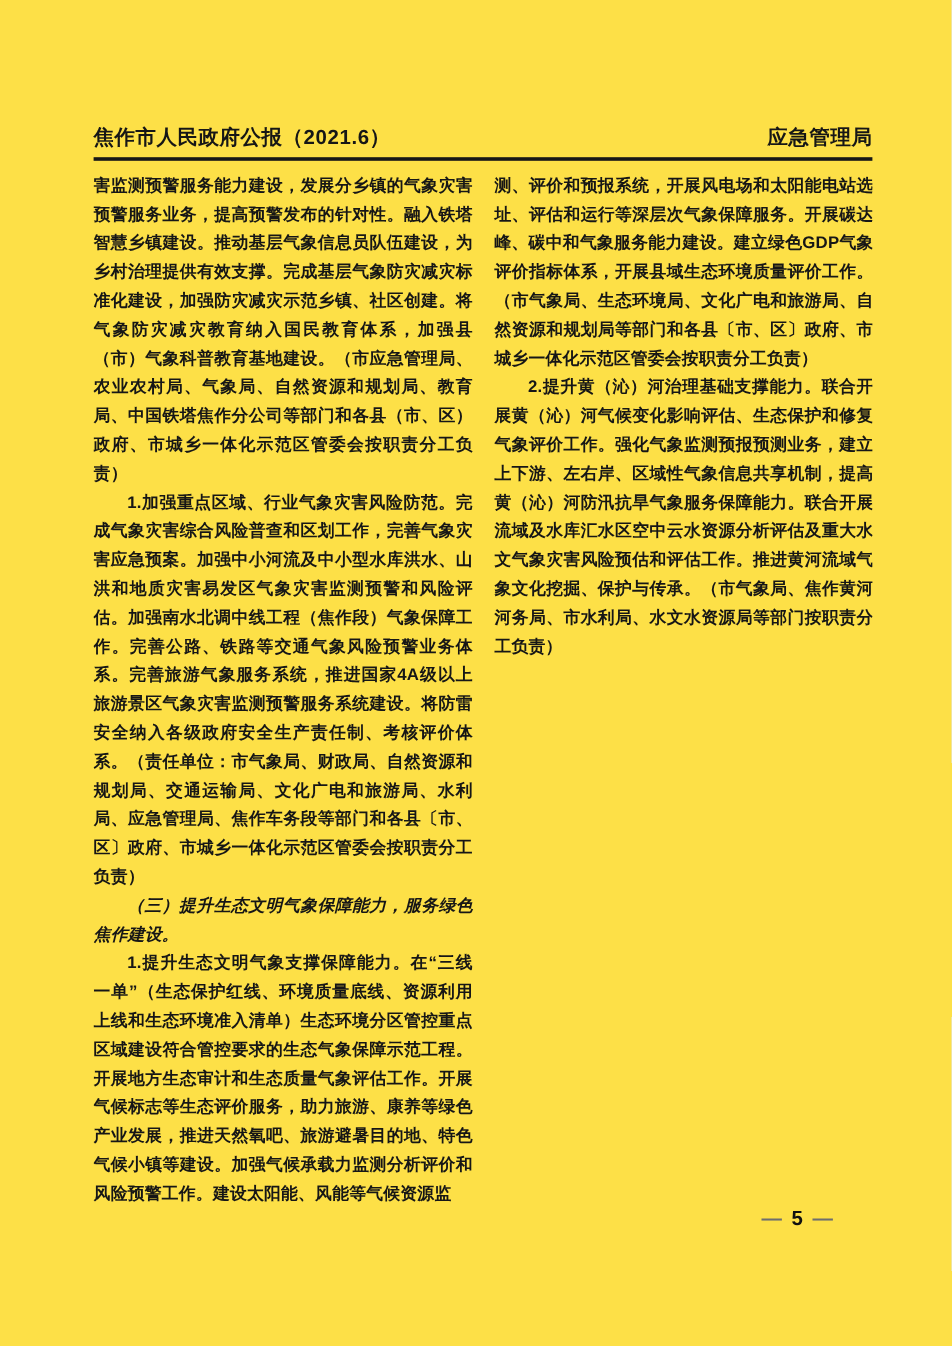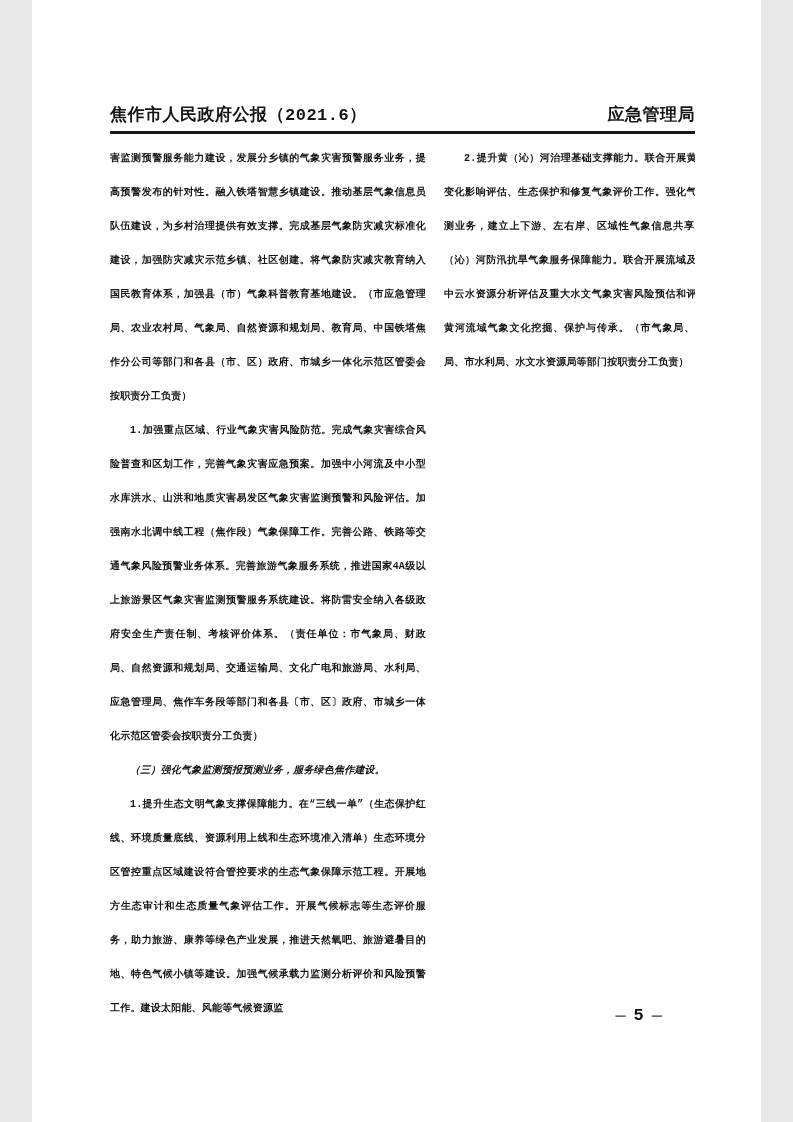--- a/index.html
+++ b/index.html
@@ -2,25 +2,25 @@
 <html><head>
 <meta charset="utf-8">
 <style>
   html, body {
     margin: 0;
     padding: 0;
     background: #e8e8e8;
   }
   .page {
     position: relative;
-    width: 729px;
+    width: 793px;
     height: 1122px;
     margin: 0 auto;
-    background: #ffffff;
-    font-family: Liberation Mono, monospace;
+    background: #fde047;
+    font-family: Liberation Sans, sans-serif;
     color: #161616;
     overflow: hidden;
   }
   .header {
     position: absolute;
     left: 78px;
     right: 66px;
     top: 103px;
     display: flex;
     justify-content: space-between;
@@ -46,22 +46,22 @@
     display: flex;
     gap: 18px;
     overflow: hidden;
   }
   .column {
     width: 316px;
     flex: 0 0 316px;
   }
   .para {
     margin: 0;
-    font-size: 10px;
-    line-height: 34px;
+    font-size: 14px;
+    line-height: 24px;
     font-weight: bold;
     text-align: justify;
     text-justify: inter-ideograph;
     word-break: break-all;
     text-indent: 2em;
     letter-spacing: 0.2px;
   }
   .para.cont {
     text-indent: 0;
   }
@@ -95,25 +95,26 @@
     <span>应急管理局</span>
   </div>
 
   <div class="header-rule"></div>
 
   <div class="content">
 
     <div class="column">
       <p class="para cont">害监测预警服务能力建设，发展分乡镇的气象灾害预警服务业务，提高预警发布的针对性。融入铁塔智慧乡镇建设。推动基层气象信息员队伍建设，为乡村治理提供有效支撑。完成基层气象防灾减灾标准化建设，加强防灾减灾示范乡镇、社区创建。将气象防灾减灾教育纳入国民教育体系，加强县（市）气象科普教育基地建设。（市应急管理局、农业农村局、气象局、自然资源和规划局、教育局、中国铁塔焦作分公司等部门和各县（市、区）政府、市城乡一体化示范区管委会按职责分工负责）</p>
       <p class="para">1.加强重点区域、行业气象灾害风险防范。完成气象灾害综合风险普查和区划工作，完善气象灾害应急预案。加强中小河流及中小型水库洪水、山洪和地质灾害易发区气象灾害监测预警和风险评估。加强南水北调中线工程（焦作段）气象保障工作。完善公路、铁路等交通气象风险预警业务体系。完善旅游气象服务系统，推进国家4A级以上旅游景区气象灾害监测预警服务系统建设。将防雷安全纳入各级政府安全生产责任制、考核评价体系。（责任单位：市气象局、财政局、自然资源和规划局、交通运输局、文化广电和旅游局、水利局、应急管理局、焦作车务段等部门和各县〔市、区〕政府、市城乡一体化示范区管委会按职责分工负责）</p>
-      <p class="para heading">（三）强化气象监测预报预测业务，服务绿色焦作建设。</p>
+      <p class="para heading">（三）提升生态文明气象保障能力，服务绿色焦作建设。</p>
       <p class="para">1.提升生态文明气象支撑保障能力。在“三线一单”（生态保护红线、环境质量底线、资源利用上线和生态环境准入清单）生态环境分区管控重点区域建设符合管控要求的生态气象保障示范工程。开展地方生态审计和生态质量气象评估工作。开展气候标志等生态评价服务，助力旅游、康养等绿色产业发展，推进天然氧吧、旅游避暑目的地、特色气候小镇等建设。加强气候承载力监测分析评价和风险预警工作。建设太阳能、风能等气候资源监</p>
     </div>
 
     <div class="column">
+      <p class="para cont">测、评价和预报系统，开展风电场和太阳能电站选址、评估和运行等深层次气象保障服务。开展碳达峰、碳中和气象服务能力建设。建立绿色GDP气象评价指标体系，开展县域生态环境质量评价工作。（市气象局、生态环境局、文化广电和旅游局、自然资源和规划局等部门和各县〔市、区〕政府、市城乡一体化示范区管委会按职责分工负责）</p>
       <p class="para">2.提升黄（沁）河治理基础支撑能力。联合开展黄（沁）河气候变化影响评估、生态保护和修复气象评价工作。强化气象监测预报预测业务，建立上下游、左右岸、区域性气象信息共享机制，提高黄（沁）河防汛抗旱气象服务保障能力。联合开展流域及水库汇水区空中云水资源分析评估及重大水文气象灾害风险预估和评估工作。推进黄河流域气象文化挖掘、保护与传承。（市气象局、焦作黄河河务局、市水利局、水文水资源局等部门按职责分工负责）</p>
     </div>
 
   </div>
 
   <div class="footer">
     <span class="dash">—</span><span class="num">5</span><span class="dash">—</span>
   </div>
 
 </div>

